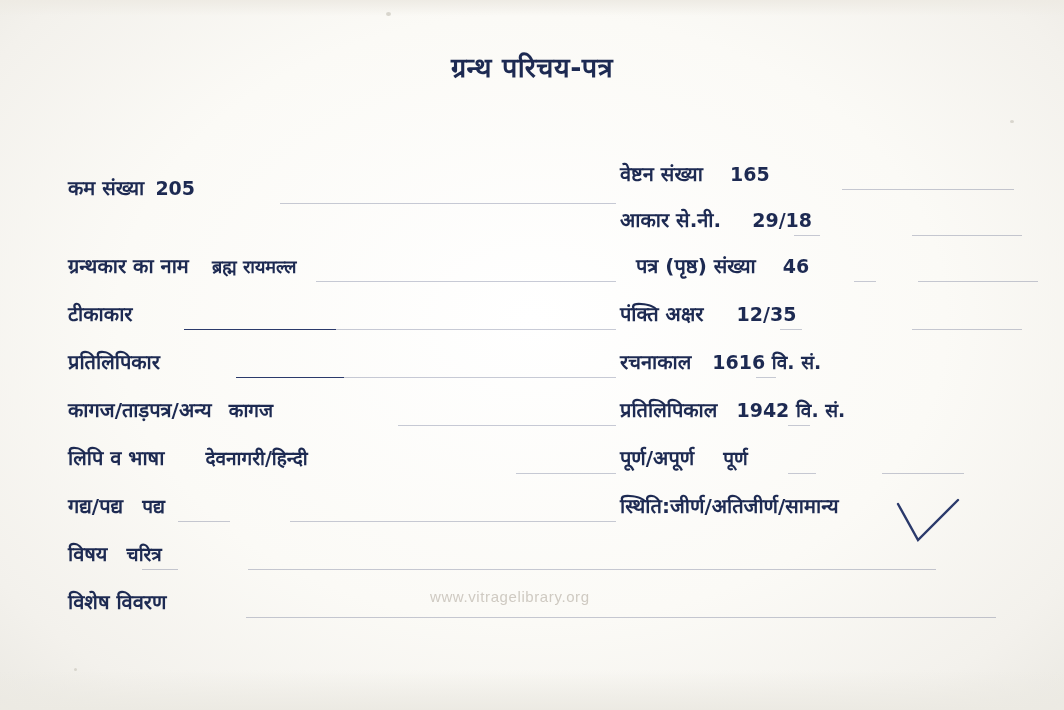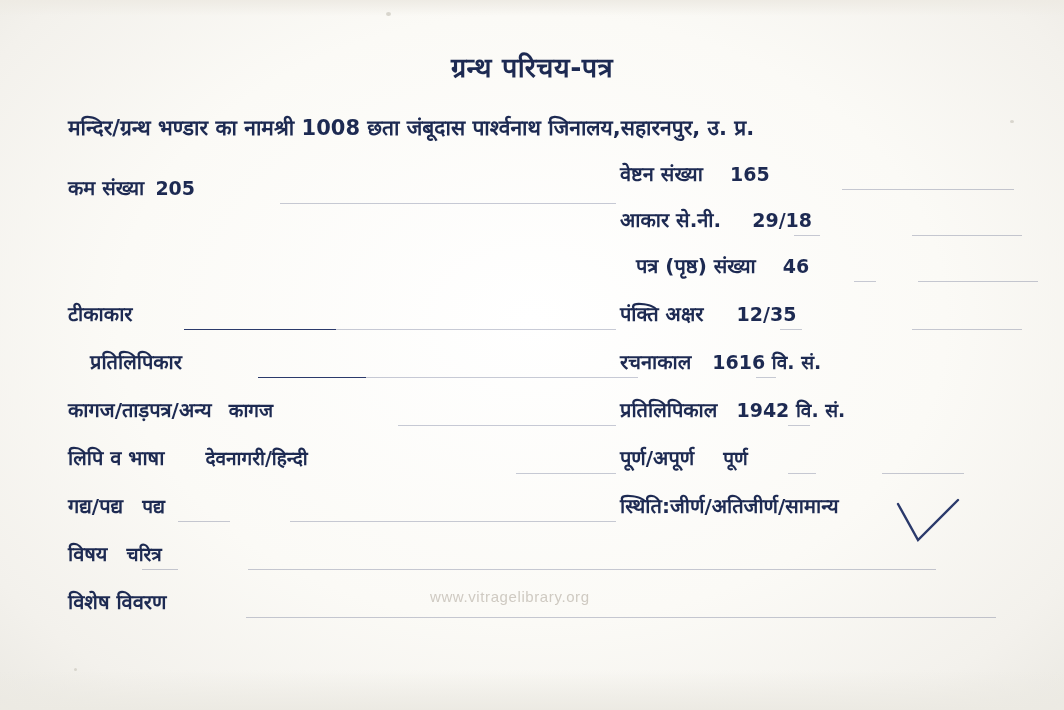--- a/index.html
+++ b/index.html
@@ -132,40 +132,44 @@
 <div id="sheet">
   <div id="paper-texture"></div>
   <div id="paper-edge-top"></div>
   <div id="paper-edge-bottom"></div>
   <div id="speck-1"></div>
   <div id="speck-2"></div>
   <div id="speck-3"></div>
 
   <div id="doc-title" class="ink">ग्रन्थ परिचय-पत्र</div>
 
-  <div id="org-line" class="ink">
-    <span>मन्दिर/ग्रन्थ भण्डार का नाम</span><span class="org-name">श्री 1008 छता जंबूदास पार्श्वनाथ जिनालय,सहारनपुर, उ. प्र.</span>
-  </div>
 
   <div class="row col-left" style="top:160px;margin-top:14px;">
     <div class="field ink">
       <span class="label">कम संख्या</span>
       <span class="value">205</span>
       <span class="rule" style="left:212px; right:0;"></span>
+    </div>
+  </div>
+  <div class="row col-left" style="top:252px;">
+    <div class="field ink">
+      <span class="label">ग्रन्थकार का नाम</span>
+      <span class="value" style="padding-left:18px; font-size:18px;">ब्रह्म रायमल्ल</span>
+      <span class="rule" style="left:248px; right:0;"></span>
     </div>
   </div>
   <div class="row col-left" style="top:300px;">
     <div class="field ink">
       <span class="label">टीकाकार</span>
       <span class="value"></span>
       <span class="rule dark" style="left:116px; width:152px;"></span>
       <span class="rule" style="left:268px; right:0;"></span>
     </div>
   </div>
-  <div class="row col-left" style="top:348px;margin-left:22px;">
+  <div class="row col-left" style="top:348px;">
     <div class="field ink">
       <span class="label">प्रतिलिपिकार</span>
       <span class="value"></span>
       <span class="rule dark" style="left:168px; width:108px;"></span>
       <span class="rule" style="left:276px; right:0;"></span>
     </div>
   </div>
   <div class="row col-left" style="top:396px;">
     <div class="field ink">
       <span class="label">कागज/ताड़पत्र/अन्य</span>

